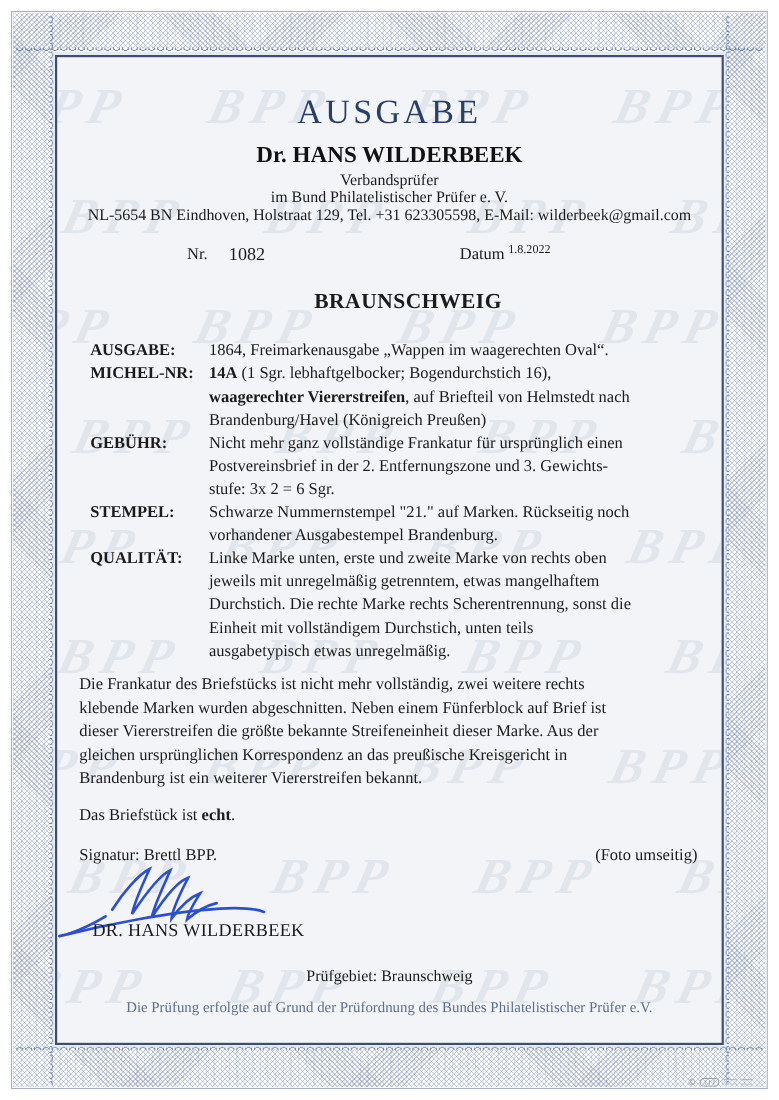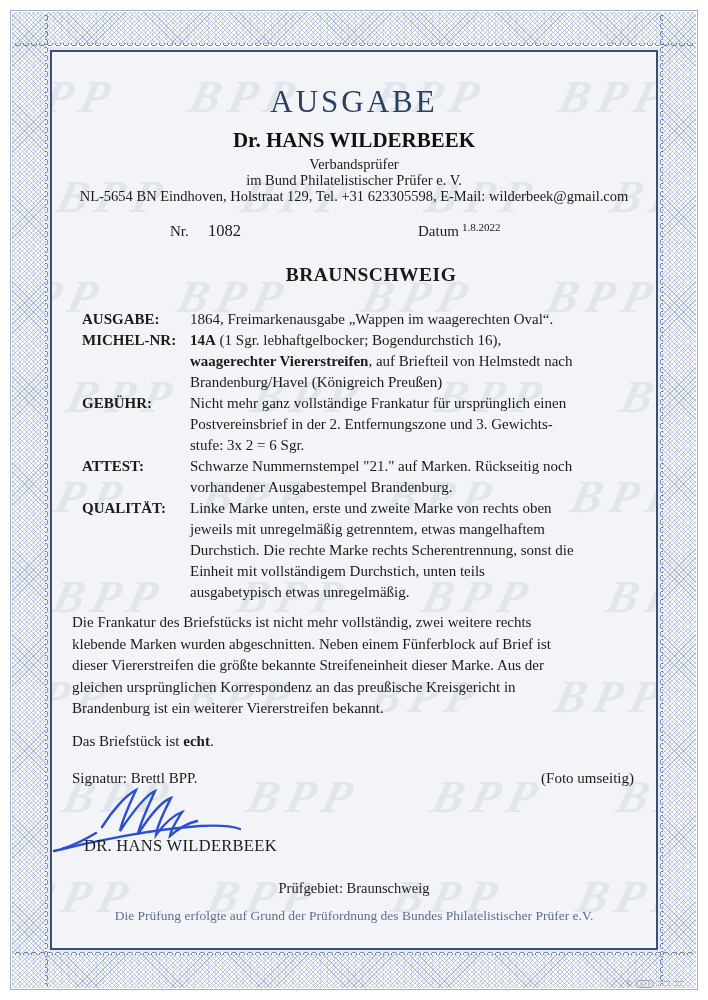--- a/index.html
+++ b/index.html
@@ -131,21 +131,21 @@
 </span><span class="bold">waagerechter Viererstreifen</span><span>, auf Briefteil von Helmstedt nach
 Brandenburg/Havel (Königreich Preußen)</span></div>
     </div>
     <div class="drow">
       <div class="dlabel">GEBÜHR:</div>
       <div class="dvalue">Nicht mehr ganz vollständige Frankatur für ursprünglich einen
 Postvereinsbrief in der 2. Entfernungszone und 3. Gewichts-
 stufe: 3x 2 = 6 Sgr.</div>
     </div>
     <div class="drow">
-      <div class="dlabel">ATTEST:</div>
+      <div class="dlabel">STEMPEL:</div>
       <div class="dvalue">Schwarze Nummernstempel "21." auf Marken. Rückseitig noch
 vorhandener Ausgabestempel Brandenburg.</div>
     </div>
     <div class="drow">
       <div class="dlabel">QUALITÄT:</div>
       <div class="dvalue">Linke Marke unten, erste und zweite Marke von rechts oben
 jeweils mit unregelmäßig getrenntem, etwas mangelhaftem
 Durchstich. Die rechte Marke rechts Scherentrennung, sonst die
 Einheit mit vollständigem Durchstich, unten teils
 ausgabetypisch etwas unregelmäßig.</div>

